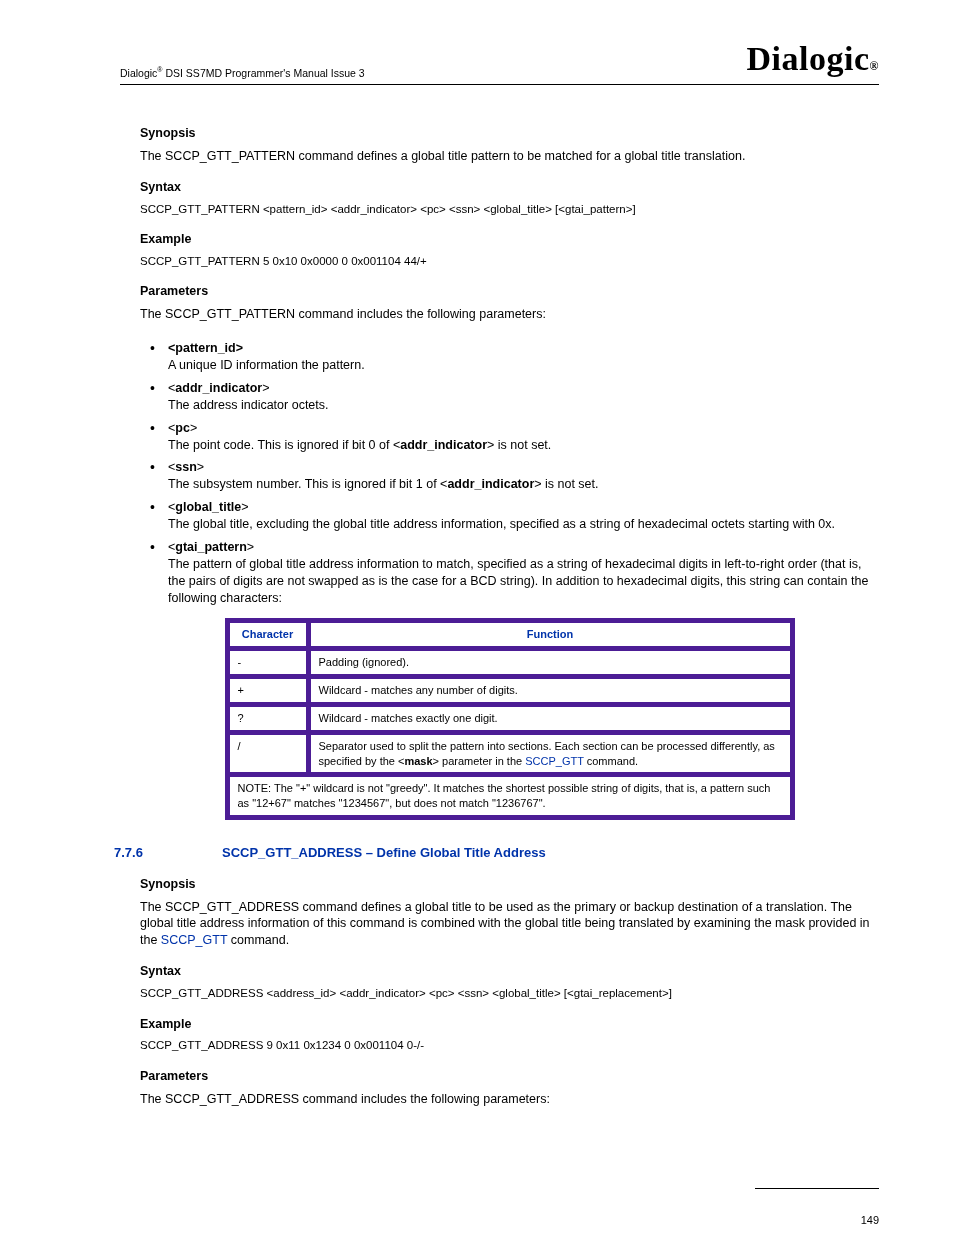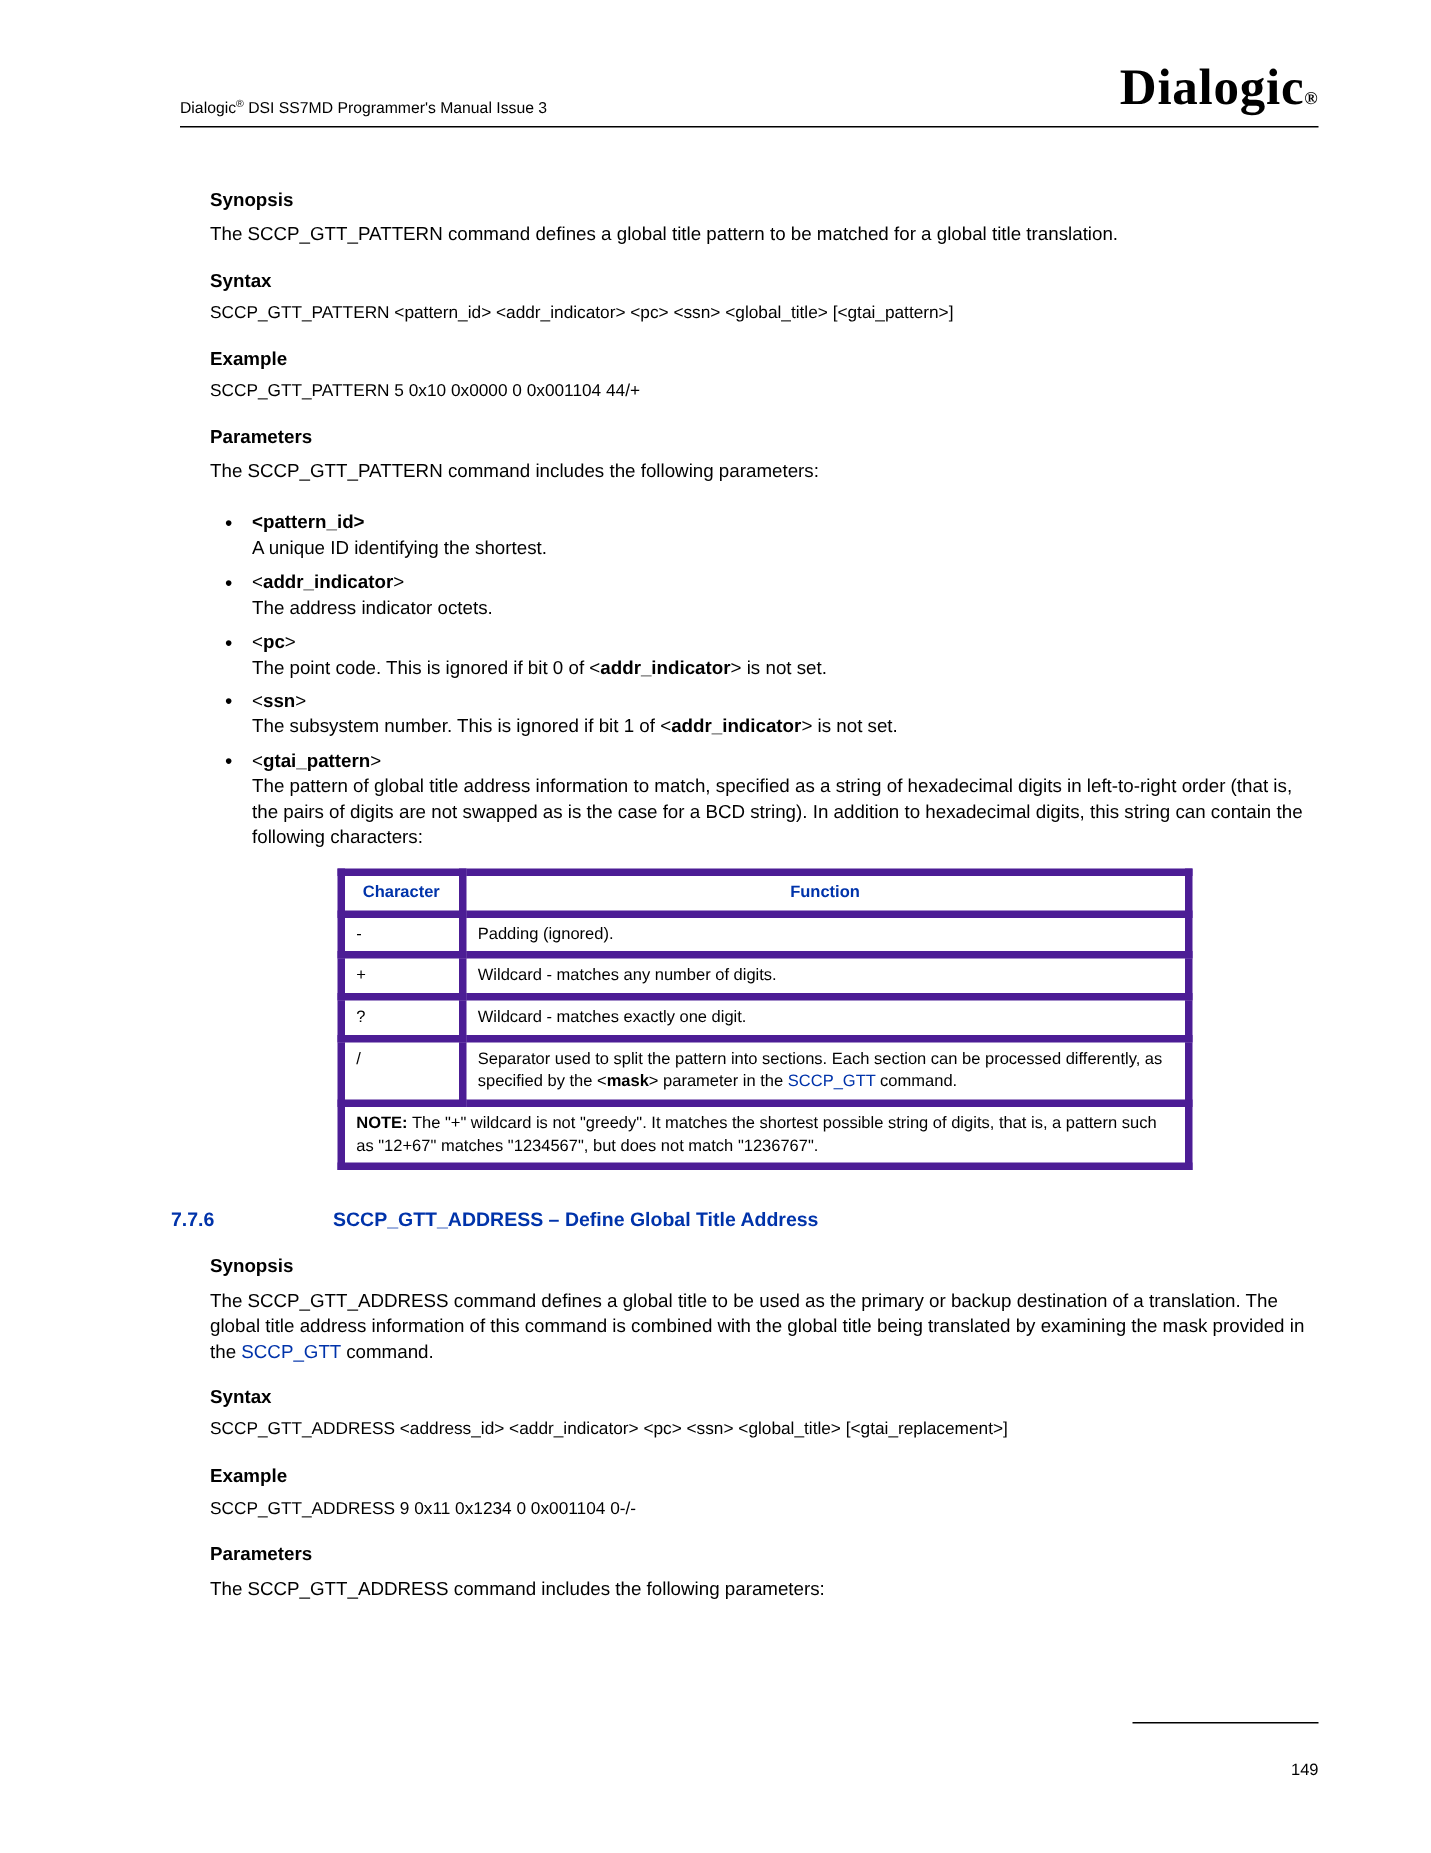--- a/index.html
+++ b/index.html
@@ -102,21 +102,21 @@
     vertical-align: top;
   }
   table.char-table th {
     color: #0033aa;
     font-weight: bold;
     text-align: center;
     font-size: 11px;
   }
   table.char-table td:first-child { width: 60px; }
   .note-row td { font-size: 11px; }
-  .note-label { font-weight: bold; }
+  .note-label { font-weight: normal; }
   .link { color: #0033aa; }
   .footer {
     border-top: 1.5px solid #000;
     margin-top: 80px;
     margin-left: 635px;
     padding-top: 24px;
     text-align: right;
     font-size: 11px;
   }
 </style>
@@ -144,33 +144,37 @@
 
     <div class="subhead">Example</div>
     <div class="mono">SCCP_GTT_PATTERN 5 0x10 0x0000 0 0x001104 44/+</div>
 
     <div class="subhead">Parameters</div>
     <div class="para">The SCCP_GTT_PATTERN command includes the following parameters:</div>
 
     <ul class="params">
       <li>
         <span class="pname">&lt;pattern_id&gt;</span>
-        <span class="pdesc">A unique ID identifying the shortest.</span>
+        <span class="pdesc">A unique ID information the pattern.</span>
       </li>
       <li>
         <span>&lt;</span><span class="pname">addr_indicator</span><span>&gt;</span>
         <span class="pdesc">The address indicator octets.</span>
       </li>
       <li>
         <span>&lt;</span><span class="pname">pc</span><span>&gt;</span>
         <span class="pdesc"><span>The point code. This is ignored if bit 0 of &lt;</span><span class="pname">addr_indicator</span><span>&gt; is not set.</span></span>
       </li>
       <li>
         <span>&lt;</span><span class="pname">ssn</span><span>&gt;</span>
         <span class="pdesc"><span>The subsystem number. This is ignored if bit 1 of &lt;</span><span class="pname">addr_indicator</span><span>&gt; is not set.</span></span>
+      </li>
+      <li>
+        <span>&lt;</span><span class="pname">global_title</span><span>&gt;</span>
+        <span class="pdesc">The global title, excluding the global title address information, specified as a string of hexadecimal octets starting with 0x.</span>
       </li>
       <li>
         <span>&lt;</span><span class="pname">gtai_pattern</span><span>&gt;</span>
         <span class="pdesc">The pattern of global title address information to match, specified as a string of hexadecimal digits in left-to-right order (that is, the pairs of digits are not swapped as is the case for a BCD string). In addition to hexadecimal digits, this string can contain the following characters:</span>
       </li>
     </ul>
 
     <table class="char-table">
       <tbody>
           <tr>

